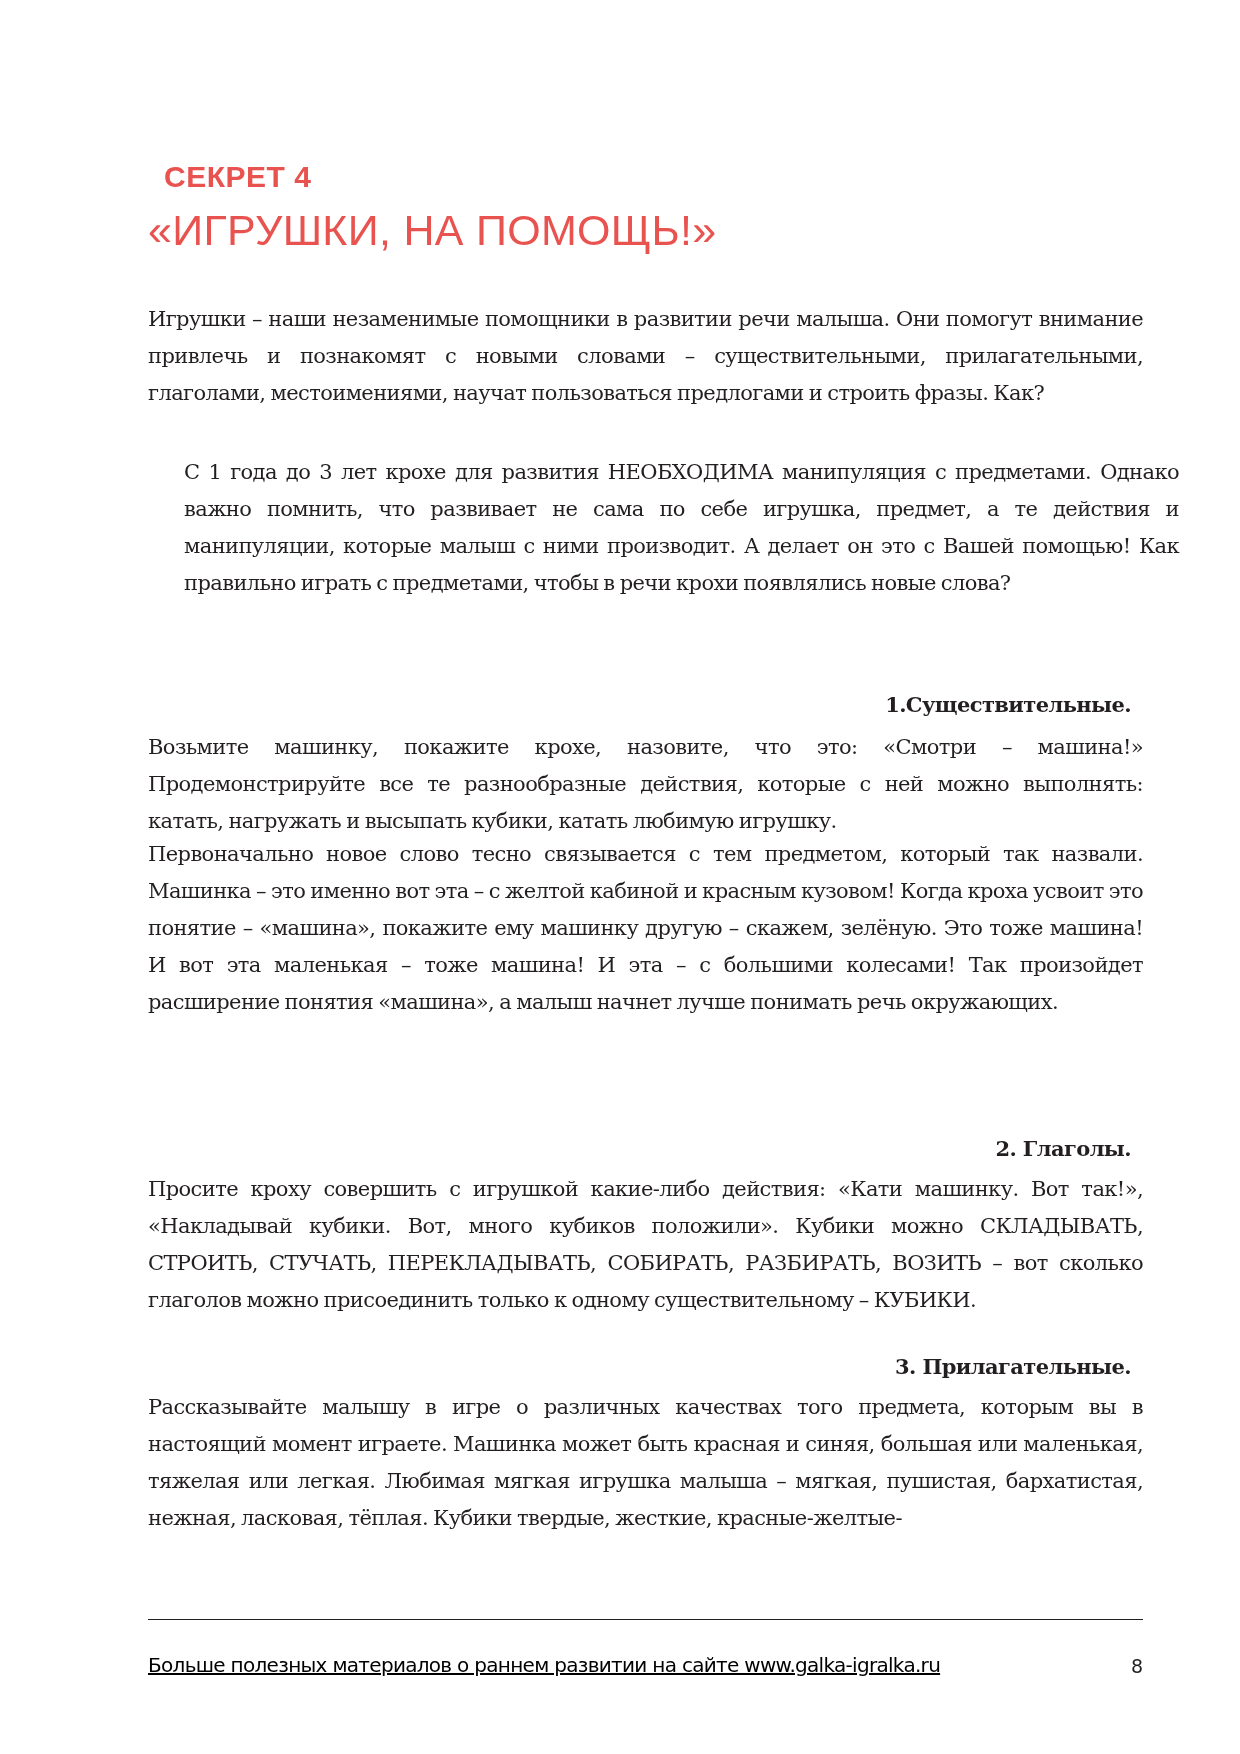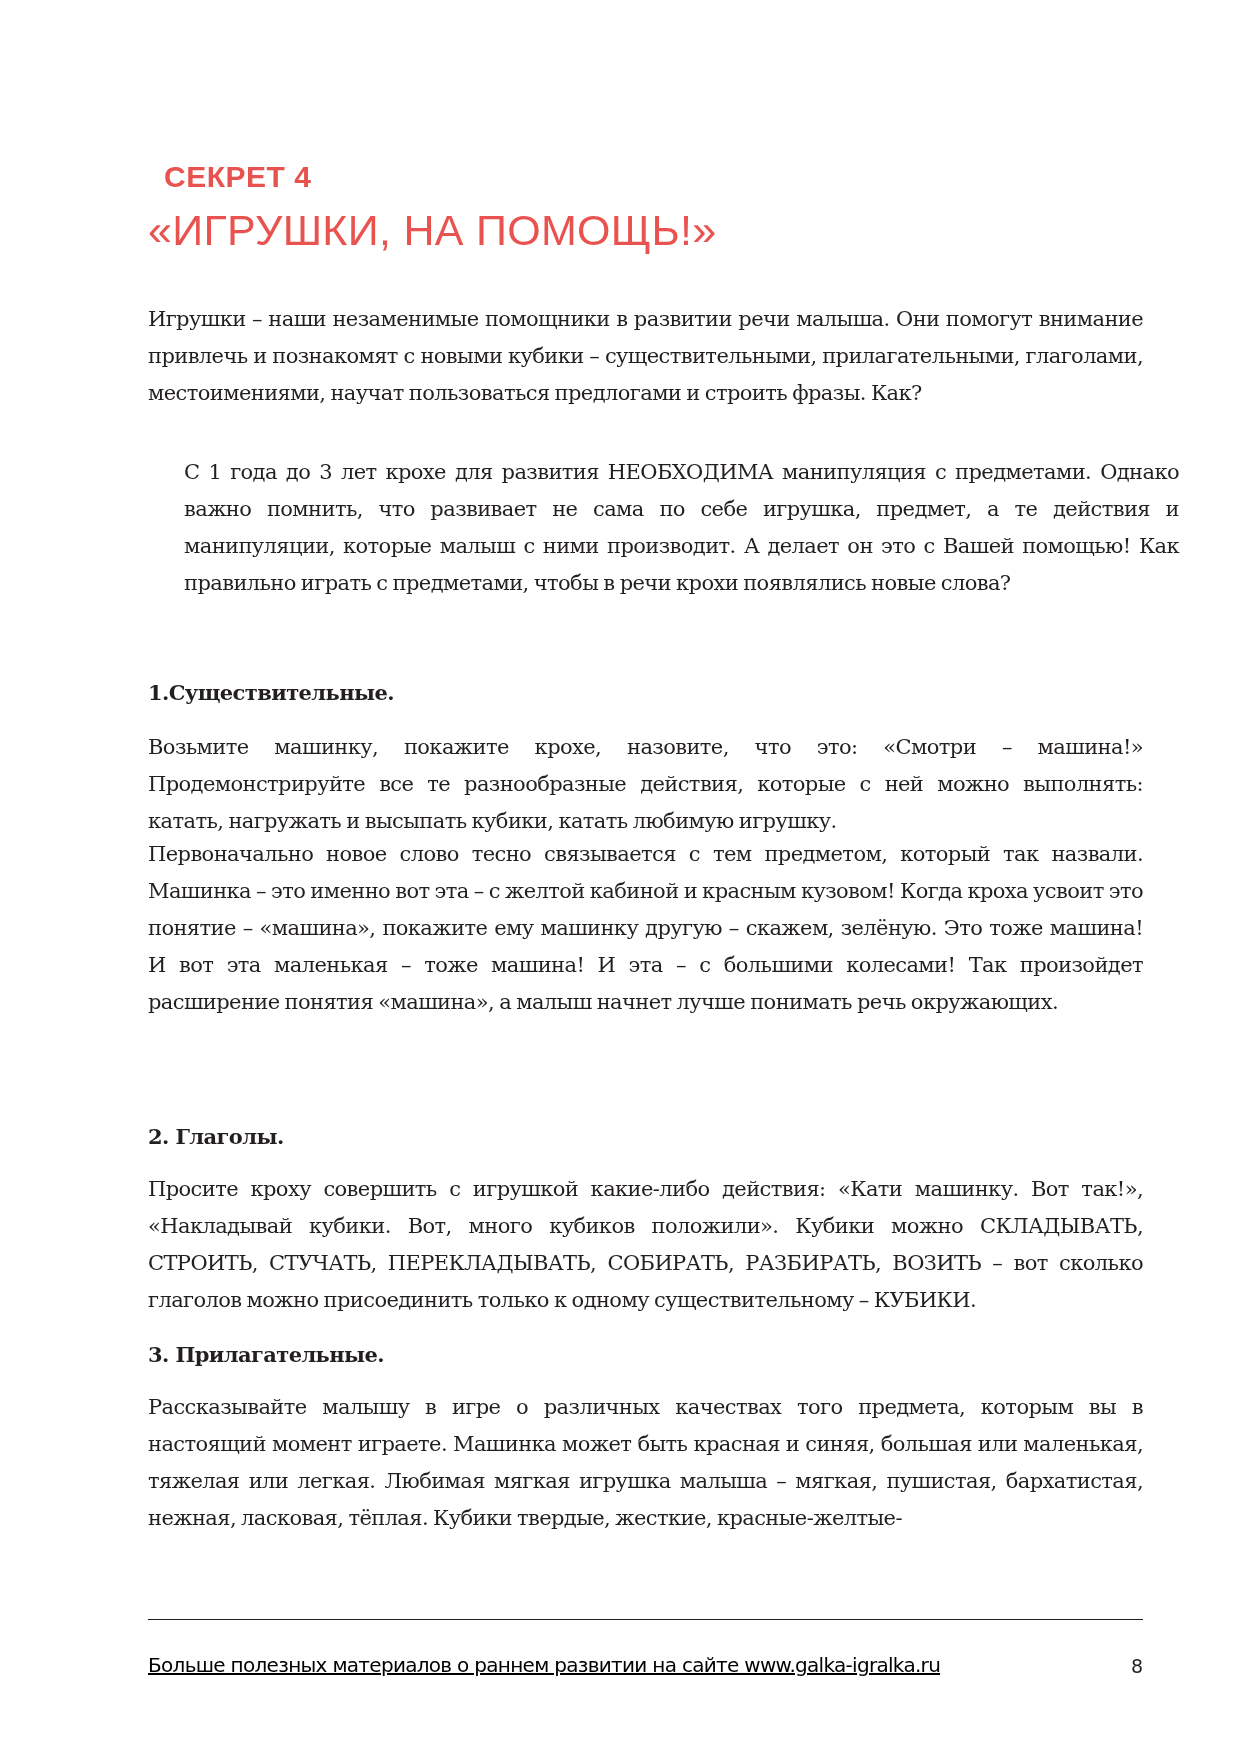--- a/index.html
+++ b/index.html
@@ -51,22 +51,23 @@
       position: absolute;
       left: 148px;
       width: 995px;
     }
     .subhead {
       font-family: "DejaVu Serif", "Liberation Serif", serif;
       font-weight: bold;
       font-size: 21px;
       line-height: 37px;
       color: #231f20;
-      margin: 0;
+      margin: 12px;
       letter-spacing: -0.6px;
+      text-align: right;
     }
     .rule {
       position: absolute;
       left: 148px;
       top: 1619px;
       width: 995px;
       height: 0;
       border-top: 1.5px solid #231f20;
     }
     .footer-link {
@@ -90,21 +91,21 @@
       line-height: 26px;
     }
   </style>
 </head>
 <body>
 
 <h2 class="kicker">СЕКРЕТ 4</h2>
 <h1 class="title">«ИГРУШКИ, НА ПОМОЩЬ!»</h1>
 
 <div class="block" style="top: 301px;">
-  <p class="body-text">Игрушки – наши незаменимые помощники в развитии речи малыша. Они помогут внимание привлечь и познакомят с новыми кубики – существительными, прилагательными, глаголами, местоимениями, научат пользоваться предлогами и строить фразы. Как?</p>
+  <p class="body-text">Игрушки – наши незаменимые помощники в развитии речи малыша. Они помогут внимание привлечь и познакомят с новыми словами – существительными, прилагательными, глаголами, местоимениями, научат пользоваться предлогами и строить фразы. Как?</p>
 </div>
 
 <div class="block" style="top: 454px; margin-left: 36px;">
   <p class="body-text">С 1 года до 3 лет крохе для развития НЕОБХОДИМА манипуляция с предметами. Однако важно помнить, что развивает не сама по себе игрушка, предмет, а те действия и манипуляции, которые малыш с ними производит. А делает он это с Вашей помощью! Как правильно играть с предметами, чтобы в речи крохи появлялись новые слова?</p>
 </div>
 
 <div class="block" style="top: 674px;">
   <h3 class="subhead">1.Существительные.</h3>
 </div>
 <div class="block" style="top: 729px;">

